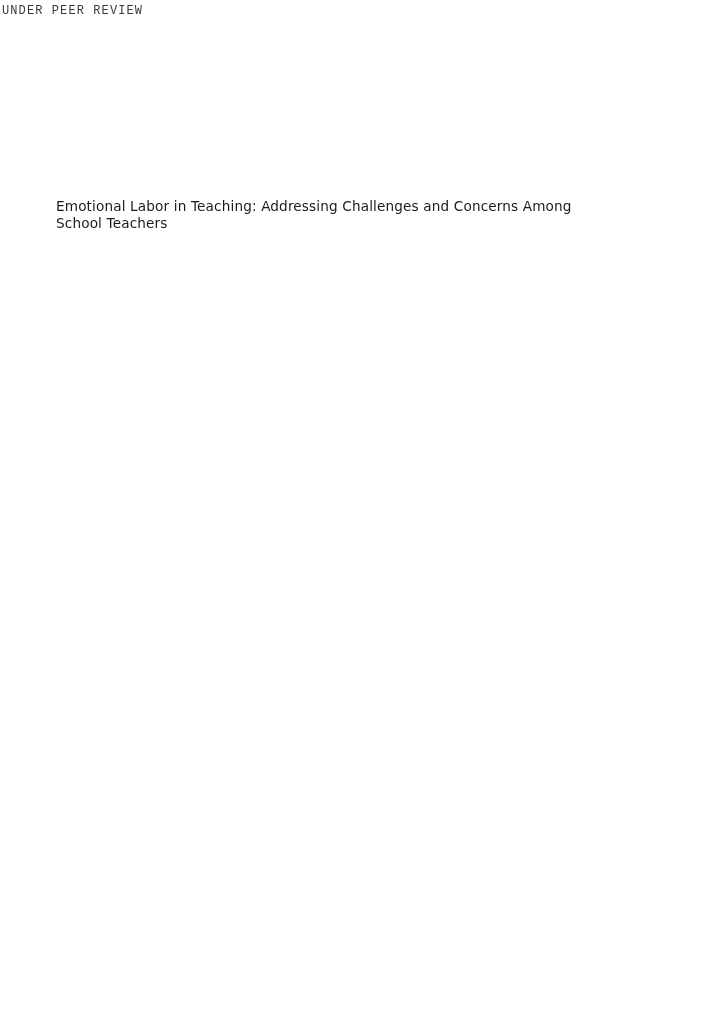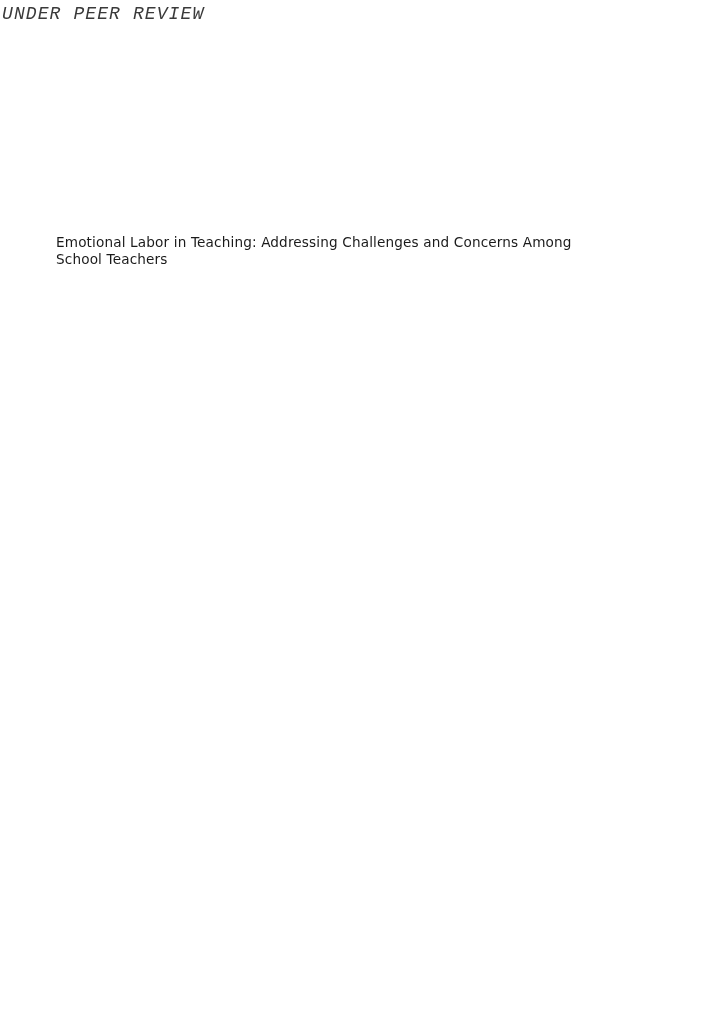--- a/index.html
+++ b/index.html
@@ -13,32 +13,30 @@
     height: 1024px;
     background: #ffffff;
     overflow: hidden;
     font-family: "Liberation Sans", sans-serif;
   }
   .watermark {
     position: absolute;
     top: 4px;
     left: 2px;
     font-family: "Liberation Mono", monospace;
-    font-size: 18px;
+    font-size: 12px;
     letter-spacing: 1.1px;
     color: #3a3a3a;
     white-space: nowrap;
-    font-style: italic;
   }
   .title-block {
     position: absolute;
     top: 198px;
     left: 56px;
     width: 545px;
-    margin-top: 36px;
   }
   .paper-title {
     font-family: "DejaVu Sans", sans-serif;
     font-size: 13.6px;
     line-height: 1.27;
     color: #1a1a1a;
     letter-spacing: 0.15px;
     margin: 0;
     font-weight: normal;
   }

